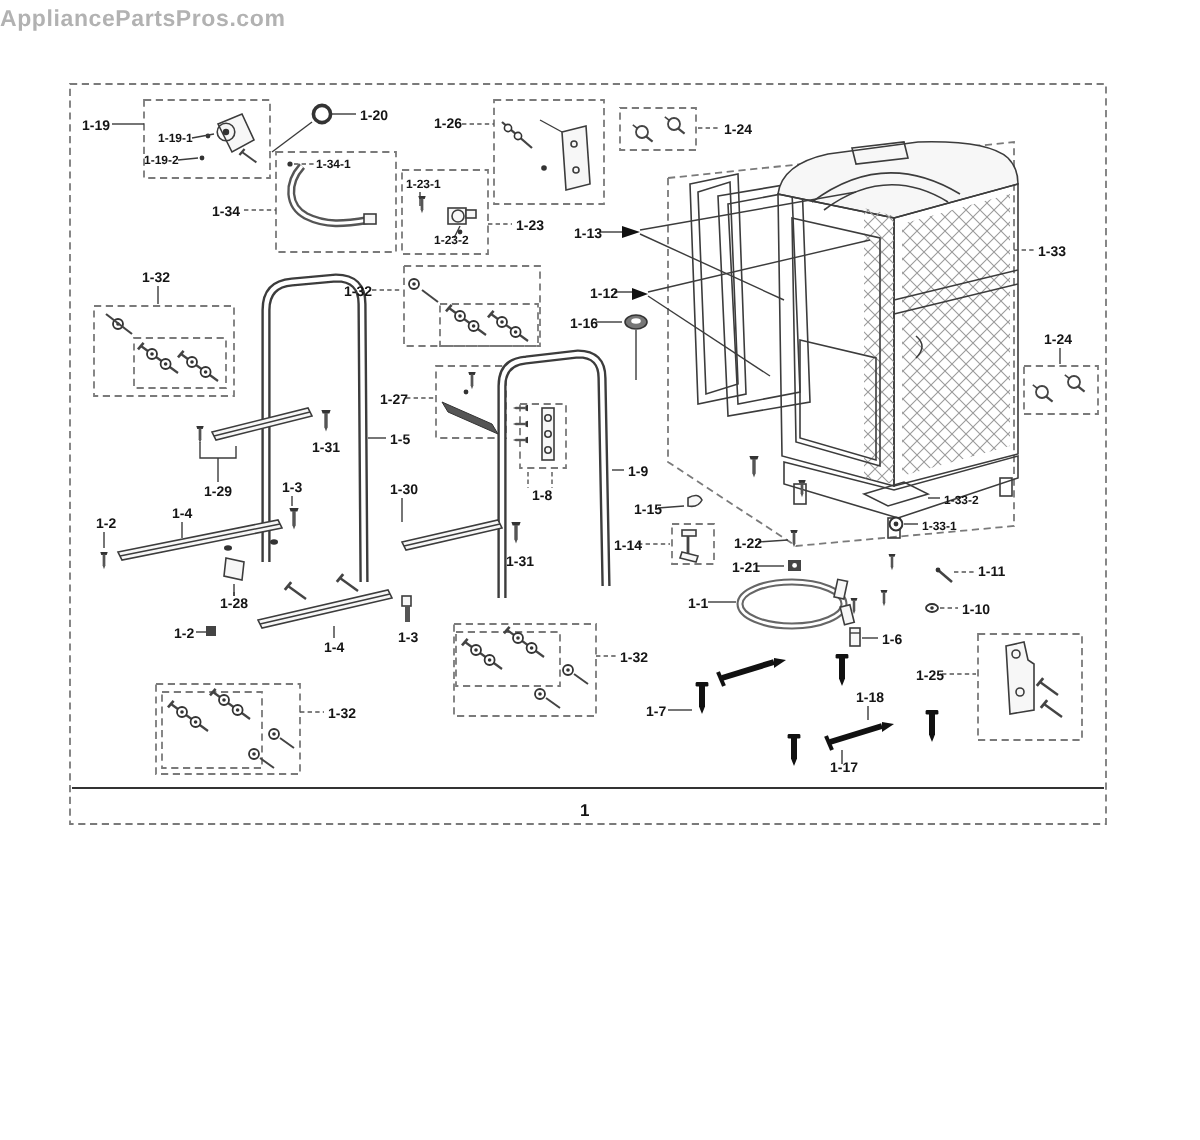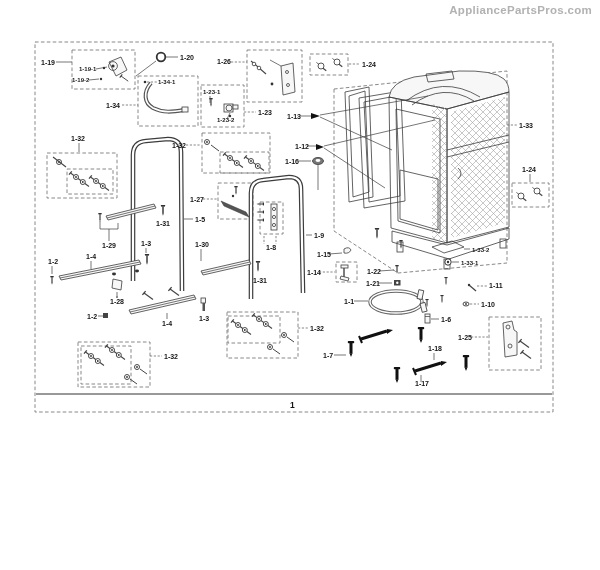--- a/index.html
+++ b/index.html
@@ -1,18 +1,18 @@
 <!DOCTYPE html>
 <html><head>
 <meta charset="utf-8">
 <style>
   html,body{margin:0;padding:0;background:#fff}
   .page{position:relative;width:600px;height:570px;background:#fff;overflow:hidden;
         font-family:"Liberation Sans",sans-serif}
-  .watermark{position:absolute;top:4px;left:0;width:592px;text-align:right;
+  .watermark{position:absolute;top:4px;left:0;width:592px;text-align:left;
         font-weight:bold;font-size:11.5px;letter-spacing:.3px;color:#b2b2b2;
         font-family:"Liberation Sans",sans-serif}
   svg{position:absolute;top:0;left:0}
   .lbl{font-family:"Liberation Sans",sans-serif;font-size:7px;font-weight:bold;fill:#141414}
   .sm{font-size:6px}
   .fig{font-size:8.5px}
   .ln{stroke:#3c3c3c;stroke-width:.7;fill:none}
   .lnd{stroke:#555;stroke-width:.7;fill:none;stroke-dasharray:2.2 1.6}
   .dashbox{stroke:#7a7a7a;stroke-width:.9;fill:none;stroke-dasharray:3.6 2.3}
   .part{stroke:#3c3c3c;stroke-width:.8;fill:none}

